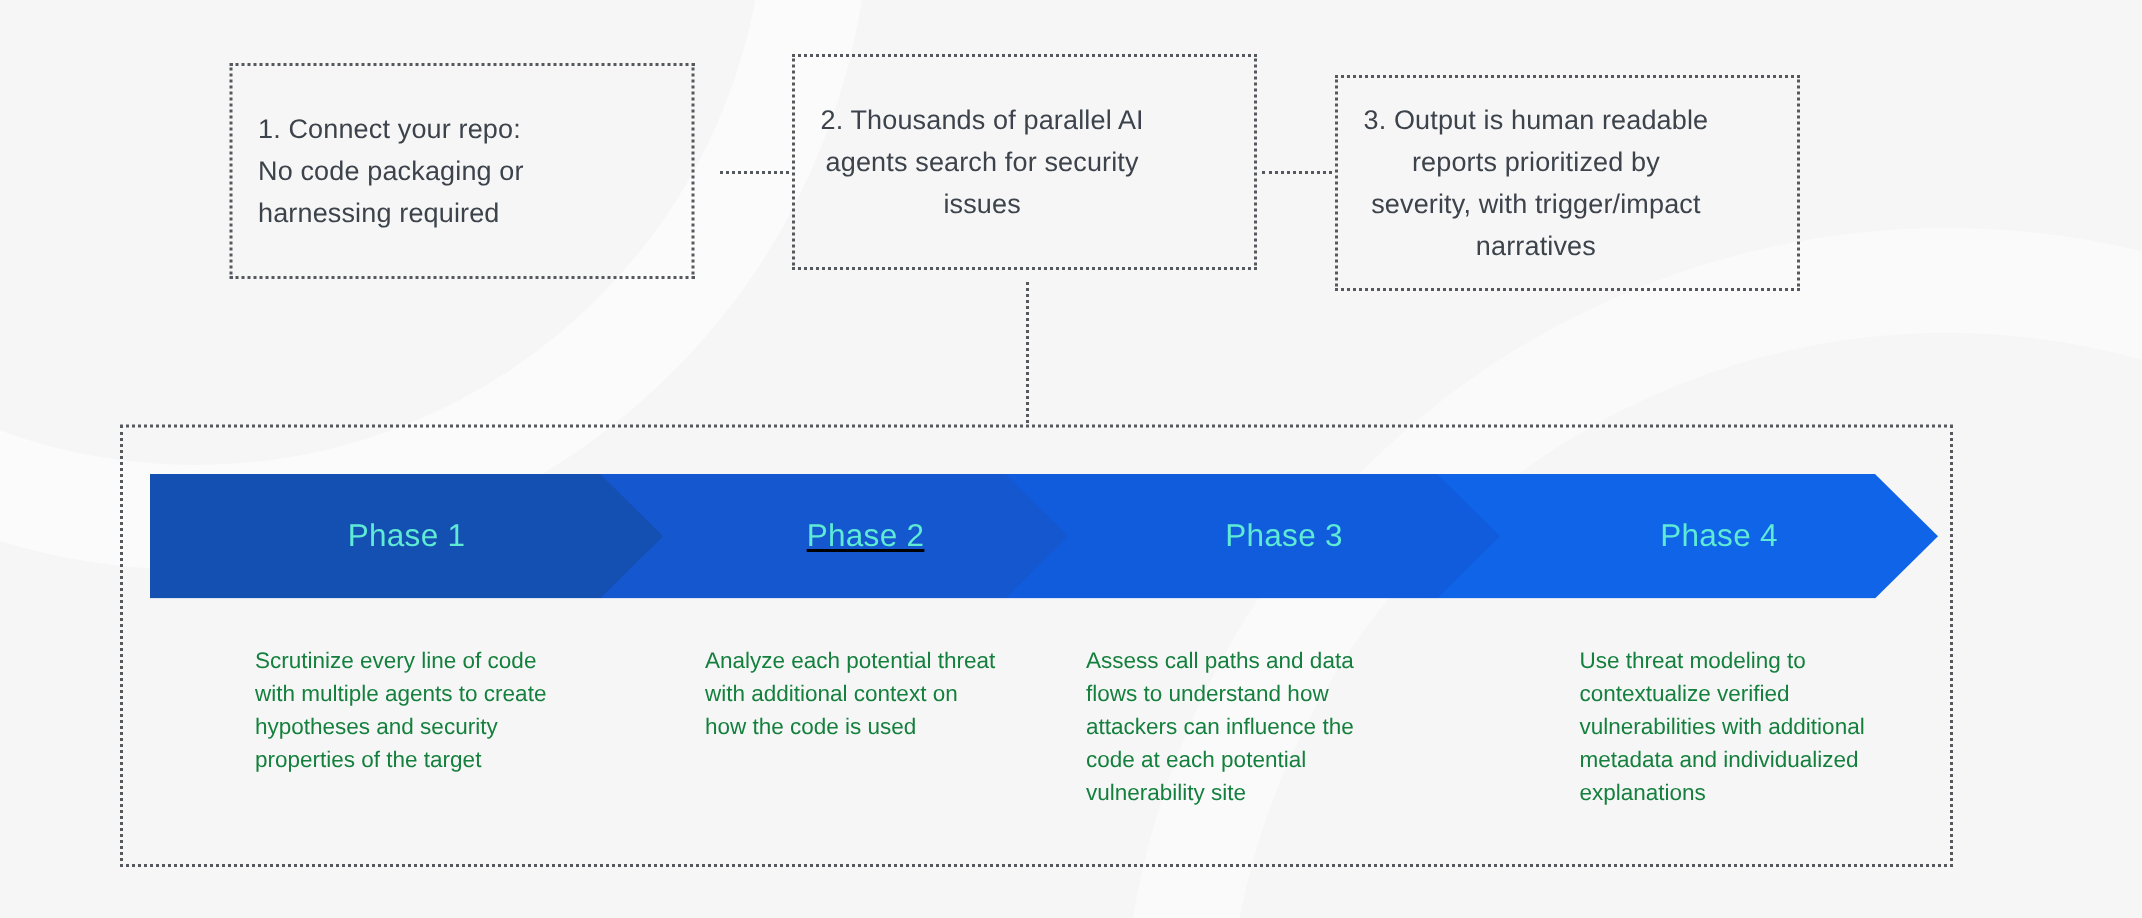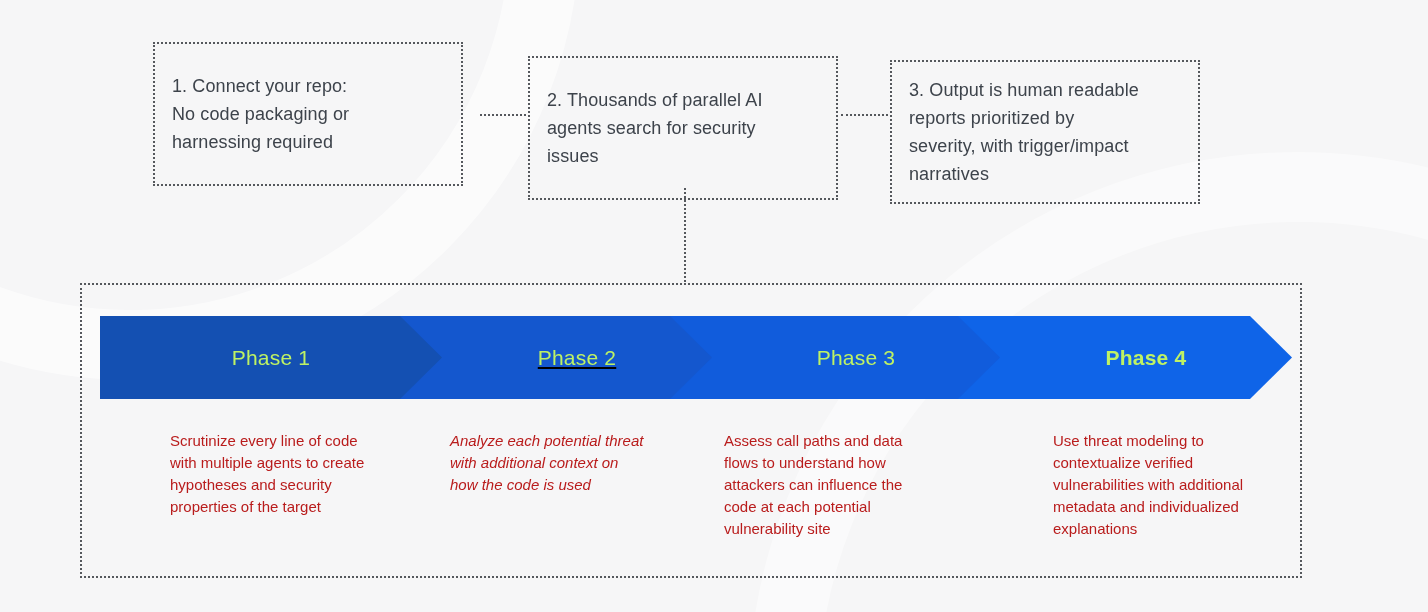--- a/index.html
+++ b/index.html
@@ -31,22 +31,22 @@
     padding: 10px 16px 10px 17px;
   }
   .step-box .step-text {
     font-size: 18px;
     line-height: 28px;
     color: #3d434b;
     white-space: pre-line;
     letter-spacing: 0.1px;
   }
   #step-1 { left: 153px; top: 42px; }
-  #step-2 { left: 528px; top: 56px; }
-  #step-3 { left: 890px; top: 60px; }
+  #step-2 { left: 528px; top: 36px; text-align: center; }
+  #step-3 { left: 890px; top: 50px; text-align: center; }
 
   
   .h-connector {
     position: absolute; height: 0;
     border-top: 2px dotted #55585d;
   }
   #connector-1 { left: 480px; top: 114px; width: 46px; }
   #connector-2 { left: 841px; top: 114px; width: 47px; }
   .v-connector {
     position: absolute; width: 0;
@@ -72,39 +72,39 @@
   .phase-seg {
     height: 83px;
     display: flex; align-items: center; justify-content: center;
     clip-path: polygon(0 0, calc(100% - 42px) 0, 100% 50%, calc(100% - 42px) 100%, 0 100%);
     margin-right: -42px;
     flex: none;
   }
   .phase-seg:nth-child(1) { width: 342px; z-index: 5; }
   .phase-seg:nth-child(2) { width: 312px; z-index: 4; padding-left: 42px; text-decoration: underline; }
   .phase-seg:nth-child(3) { width: 330px; z-index: 3; padding-left: 42px; }
-  .phase-seg:nth-child(4) { width: 334px; z-index: 2; padding-left: 42px; font-weight: bold; }
+  .phase-seg:nth-child(4) { width: 334px; z-index: 2; padding-left: 42px; }
   .phase-label {
-    color: #bef264;
+    color: #5eead4;
     font-size: 21px;
     letter-spacing: 0.2px;
   }
 
   
   .phase-desc {
     position: absolute;
     top: 145px;
     width: 244px;
     font-size: 15px;
     line-height: 22px;
-    color: #b91c1c;
+    color: #15803d;
     white-space: pre-line;
   }
   #desc-1 { left: 88px; }
-  #desc-2 { left: 368px; font-style: italic; }
+  #desc-2 { left: 388px; }
   #desc-3 { left: 642px; }
   #desc-4 { left: 926px; margin-left: 45px; }
 </style>
 </head>
 <body>
 
 <div class="stage">
 
   <div class="bg-arc a1"></div>
   <div class="bg-arc a2"></div>

